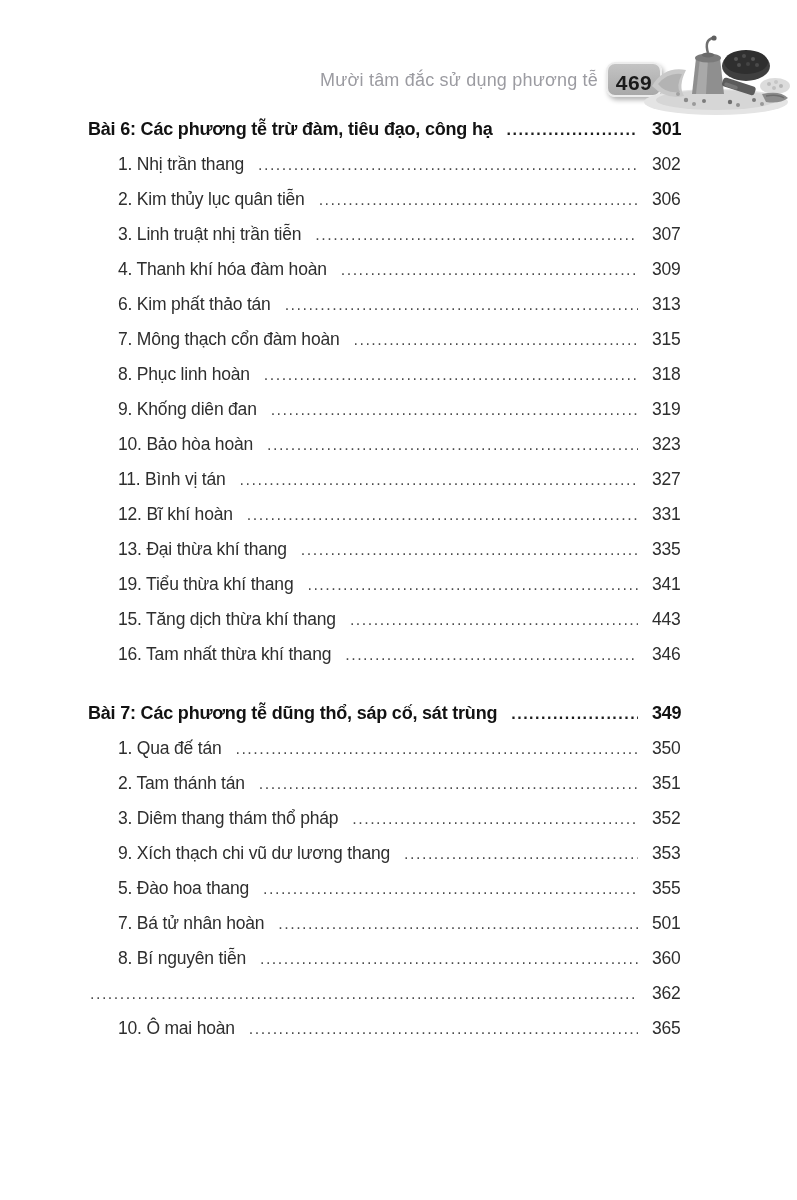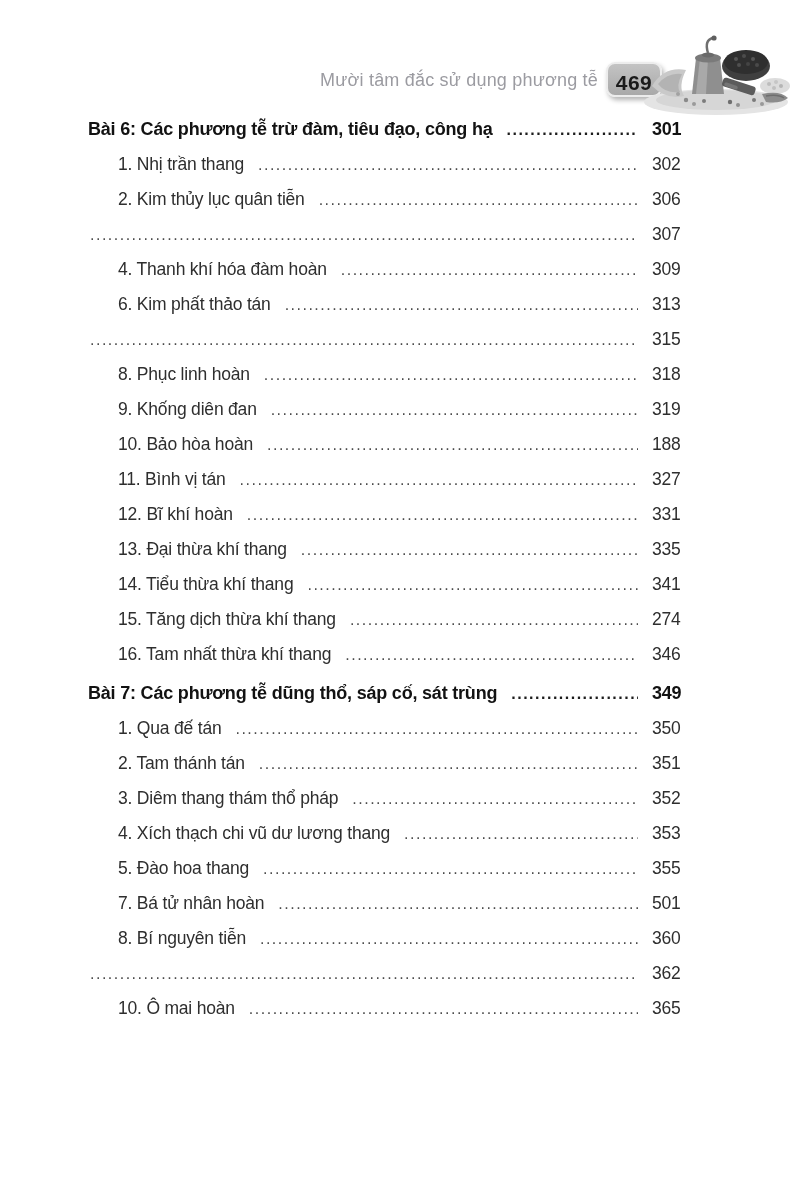--- a/index.html
+++ b/index.html
@@ -40,21 +40,21 @@
     width: 160px; height: 90px;
   }
 
   
   .toc {
     position: absolute;
     left: 88px; top: 119px;
     width: 600px;
     color: #2e2e2e;
   }
-  .toc-section.gap { margin-top: 4px; }
+  .toc-section.gap { margin-top: 24px; }
   .row {
     display: flex;
     align-items: baseline;
     height: 35px;
     font-size: 17.5px;
     letter-spacing: -0.2px;
     white-space: nowrap;
     gap: 12px;
   }
   .row.heading {
@@ -147,76 +147,78 @@
     <span class="label">1. Nhị trần thang</span>
     <span class="leader"></span>
     <span class="page-num">302</span>
   </div>
         <div class="row entry">
     <span class="label">2. Kim thủy lục quân tiễn</span>
     <span class="leader"></span>
     <span class="page-num">306</span>
   </div>
         <div class="row entry">
+    <span class="label">3. Linh truật nhị trần tiễn</span>
     <span class="leader"></span>
     <span class="page-num">307</span>
   </div>
         <div class="row entry">
     <span class="label">4. Thanh khí hóa đàm hoàn</span>
     <span class="leader"></span>
     <span class="page-num">309</span>
   </div>
         <div class="row entry">
     <span class="label">6. Kim phất thảo tán</span>
     <span class="leader"></span>
     <span class="page-num">313</span>
   </div>
         <div class="row entry">
+    <span class="label">7. Mông thạch cổn đàm hoàn</span>
     <span class="leader"></span>
     <span class="page-num">315</span>
   </div>
         <div class="row entry">
     <span class="label">8. Phục linh hoàn</span>
     <span class="leader"></span>
     <span class="page-num">318</span>
   </div>
         <div class="row entry">
     <span class="label">9. Khống diên đan</span>
     <span class="leader"></span>
     <span class="page-num">319</span>
   </div>
         <div class="row entry">
     <span class="label">10. Bảo hòa hoàn</span>
     <span class="leader"></span>
-    <span class="page-num">188</span>
+    <span class="page-num">323</span>
   </div>
         <div class="row entry">
     <span class="label">11. Bình vị tán</span>
     <span class="leader"></span>
     <span class="page-num">327</span>
   </div>
         <div class="row entry">
     <span class="label">12. Bĩ khí hoàn</span>
     <span class="leader"></span>
     <span class="page-num">331</span>
   </div>
         <div class="row entry">
     <span class="label">13. Đại thừa khí thang</span>
     <span class="leader"></span>
     <span class="page-num">335</span>
   </div>
         <div class="row entry">
-    <span class="label">14. Tiểu thừa khí thang</span>
+    <span class="label">19. Tiểu thừa khí thang</span>
     <span class="leader"></span>
     <span class="page-num">341</span>
   </div>
         <div class="row entry">
     <span class="label">15. Tăng dịch thừa khí thang</span>
     <span class="leader"></span>
-    <span class="page-num">274</span>
+    <span class="page-num">443</span>
   </div>
         <div class="row entry">
     <span class="label">16. Tam nhất thừa khí thang</span>
     <span class="leader"></span>
     <span class="page-num">346</span>
   </div>
       </div>
       <div class="toc-section gap">
         <div class="row heading">
     <span class="label">Bài 7: Các phương tễ dũng thổ, sáp cố, sát trùng</span>
@@ -232,21 +234,21 @@
     <span class="label">2. Tam thánh tán</span>
     <span class="leader"></span>
     <span class="page-num">351</span>
   </div>
         <div class="row entry">
     <span class="label">3. Diêm thang thám thổ pháp</span>
     <span class="leader"></span>
     <span class="page-num">352</span>
   </div>
         <div class="row entry">
-    <span class="label">4. Xích thạch chi vũ dư lương thang</span>
+    <span class="label">9. Xích thạch chi vũ dư lương thang</span>
     <span class="leader"></span>
     <span class="page-num">353</span>
   </div>
         <div class="row entry">
     <span class="label">5. Đào hoa thang</span>
     <span class="leader"></span>
     <span class="page-num">355</span>
   </div>
         <div class="row entry">
     <span class="label">7. Bá tử nhân hoàn</span>

